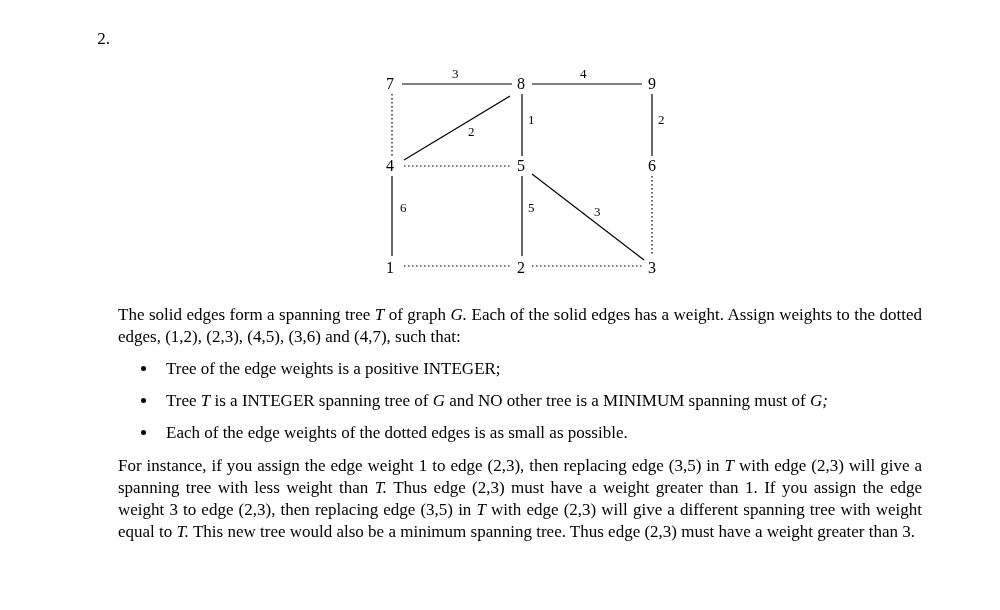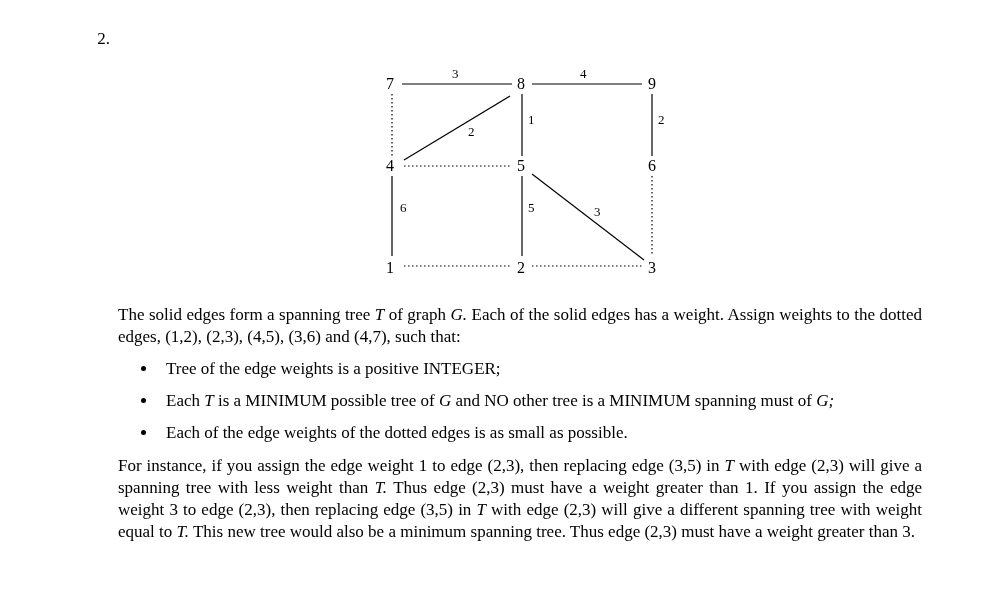--- a/index.html
+++ b/index.html
@@ -71,23 +71,23 @@
       <span>The solid edges form a spanning tree</span>
       <span class="italic">T</span>
       <span>of graph</span>
       <span class="italic">G.</span>
       <span>Each of the solid edges has a weight. Assign weights to the dotted edges, (1,2), (2,3), (4,5), (3,6) and (4,7), such that:</span>
     </p>
 
     <ul class="b">
       <li>Tree of the edge weights is a positive INTEGER;</li>
       <li>
-        <span>Each</span>
+        <span>Tree</span>
         <span class="italic">T</span>
-        <span>is a MINIMUM possible tree of</span>
+        <span>is a INTEGER spanning tree of</span>
         <span class="italic">G</span>
         <span>and NO other tree is a MINIMUM spanning must of</span>
         <span class="italic">G;</span>
       </li>
       <li>Each of the edge weights of the dotted edges is as small as possible.</li>
     </ul>
 
     <p class="para">
       <span>For instance, if you assign the edge weight 1 to edge (2,3), then replacing edge (3,5) in</span>
       <span class="italic">T</span>

